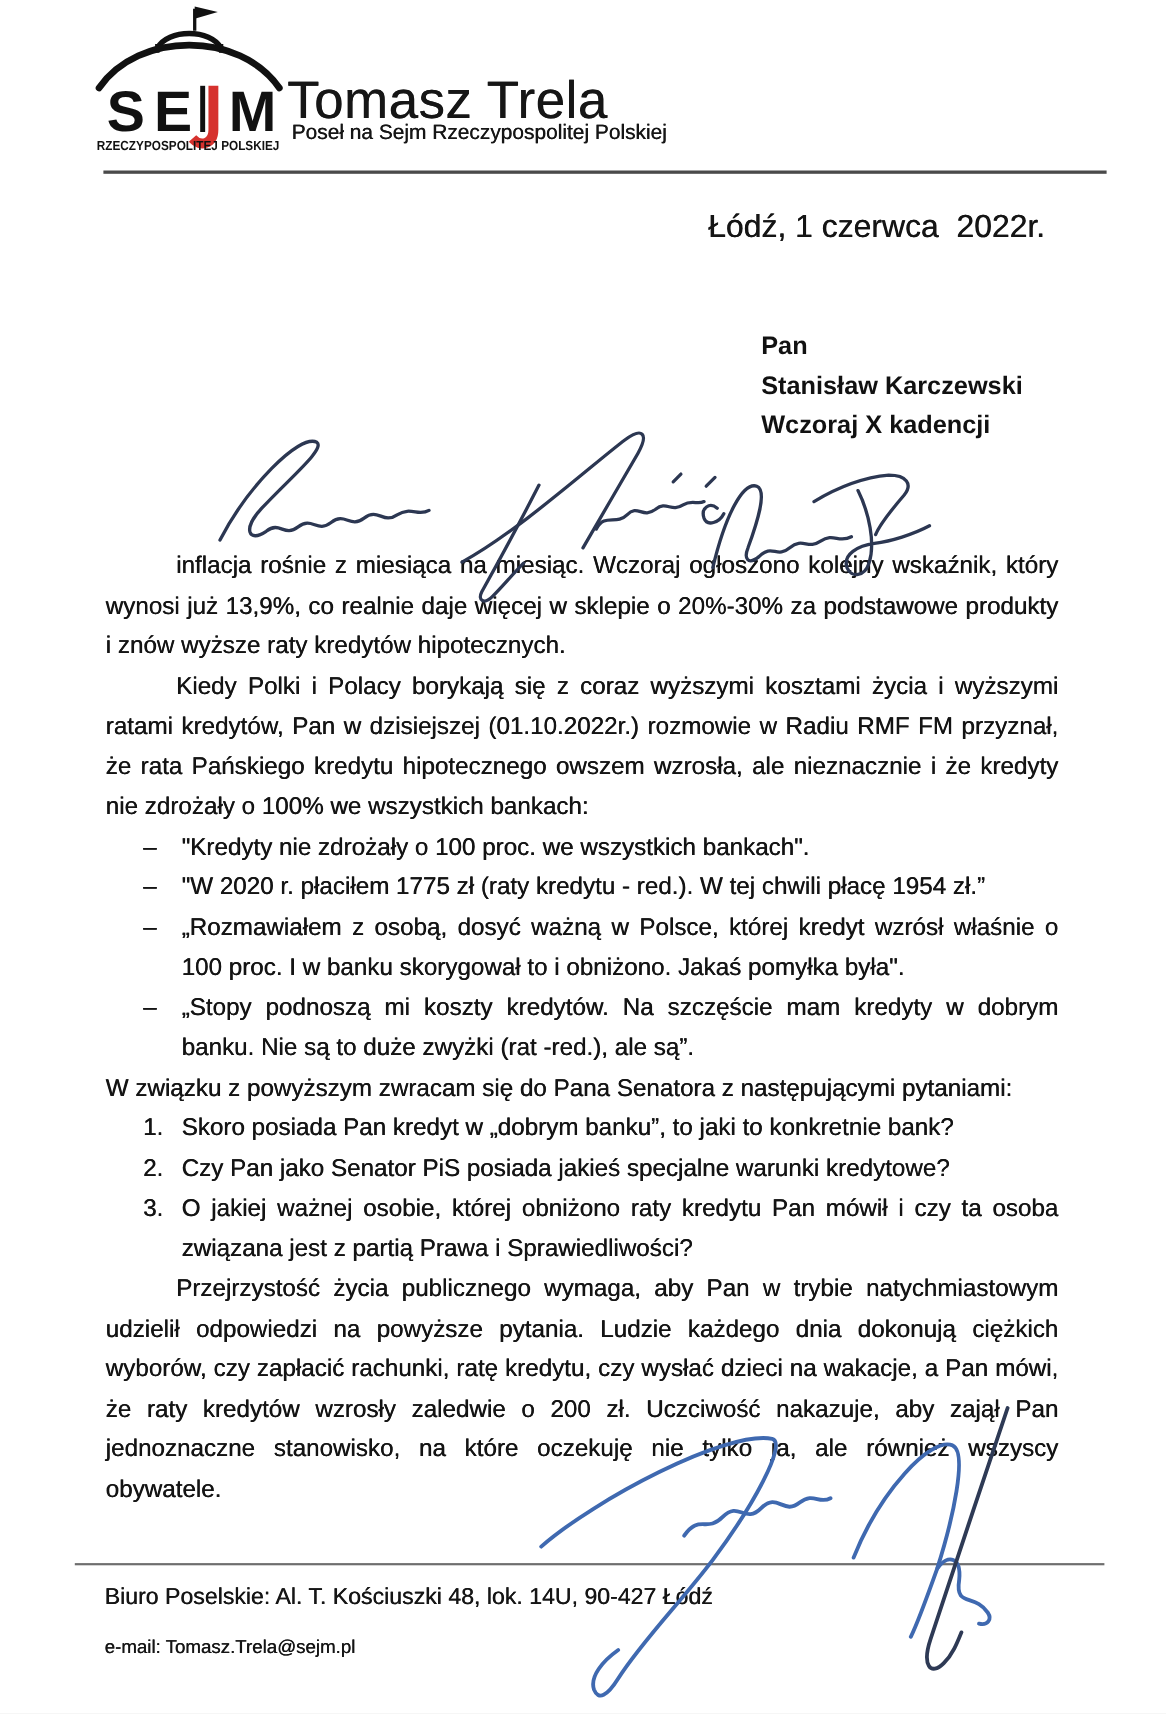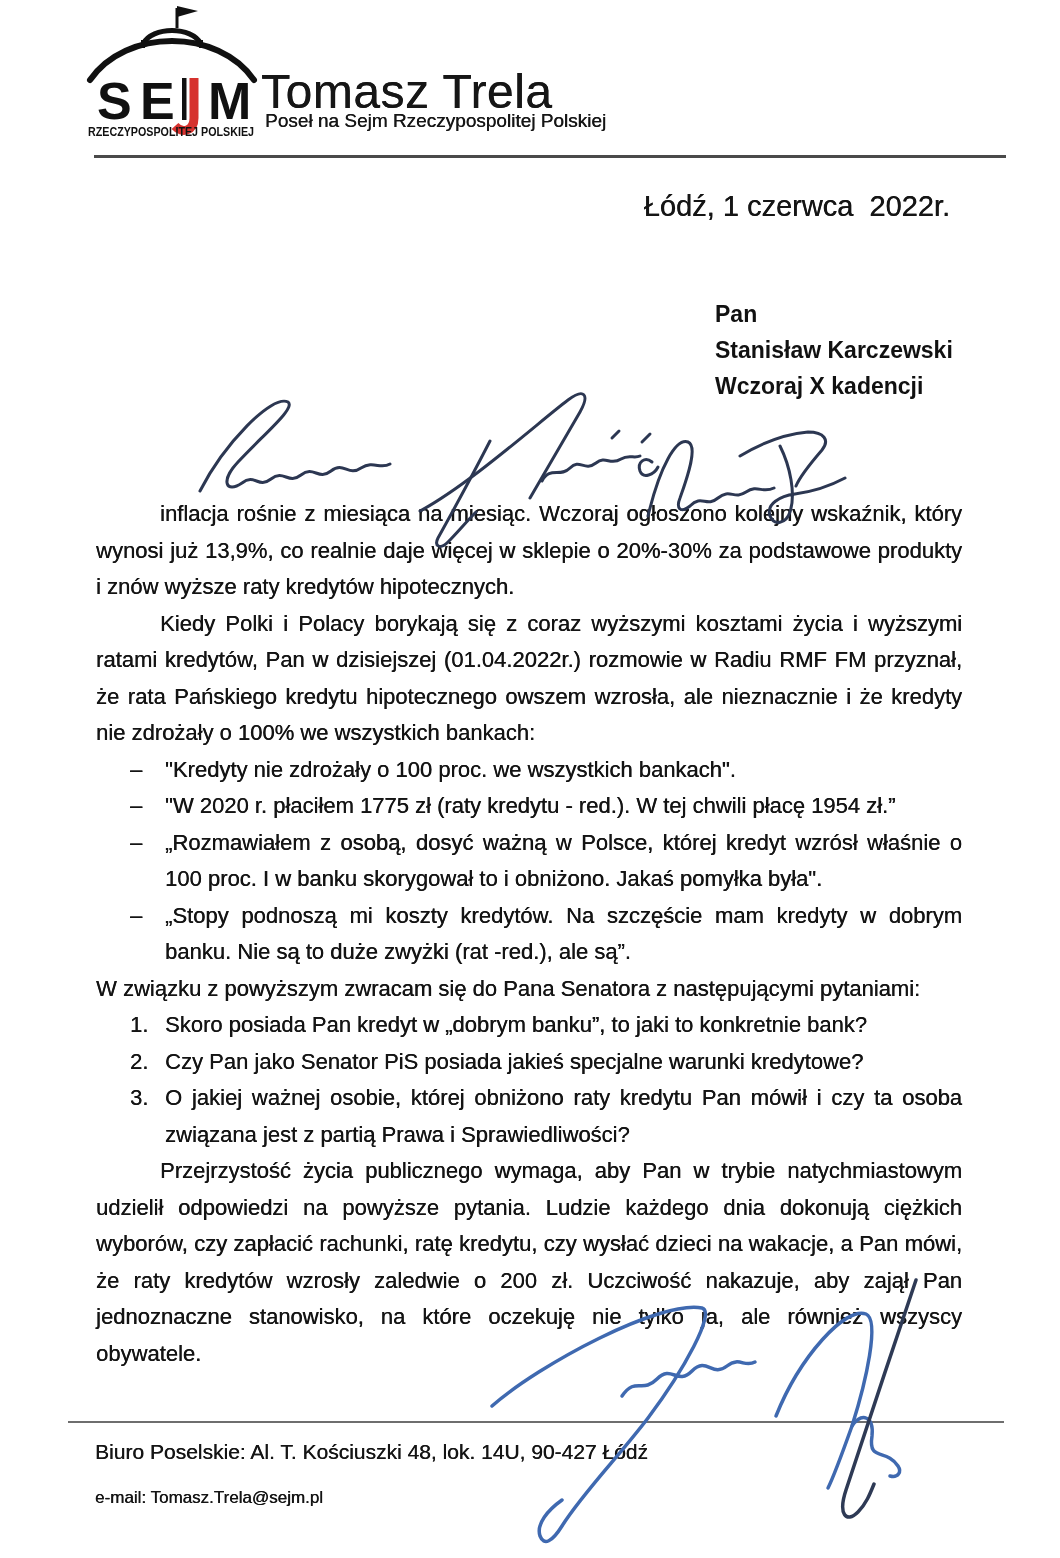--- a/index.html
+++ b/index.html
@@ -29,21 +29,21 @@
     background:#4a4a4a;
   }
 
   
   .date-line{
     position:absolute; top:190px; right:110px;
     font-size:29px; white-space:pre; color:#151515;
   }
   .addressee{
     position:absolute; left:692px; top:296px;
-    font-size:23px; font-weight:bold; line-height:36px; color:#111;margin-left:23px;
+    font-size:23px; font-weight:bold; line-height:36px; color:#111;
   }
 
   
   .greeting-svg{
     position:absolute; left:140px; top:386px; width:720px; height:178px;
     z-index:3; pointer-events:none;
   }
   .signature-svg{
     position:absolute; left:470px; top:1278px; width:460px; height:272px;
     z-index:3; pointer-events:none;
@@ -134,21 +134,21 @@
 
       <path d="M508,130 C520,80 536,52 548,56 C558,60 548,90 540,112 C536,122 540,128 550,120
                C562,108 566,122 578,112 C590,102 594,114 606,106 C618,98 622,108 634,102"></path>
       <path d="M600,70 C620,58 645,48 668,46 C684,46 690,54 682,64 C670,78 660,90 656,100"></path>
       <path d="M640,60 C650,80 656,108 650,126 C646,138 634,140 630,130 C626,118 640,110 655,108 C670,106 690,100 705,92"></path>
     </g>
   </svg>
 
   <div class="body-text ink">
     <p class="indent">inflacja rośnie z miesiąca na miesiąc. Wczoraj ogłoszono kolejny wskaźnik, który wynosi już 13,9%, co realnie daje więcej w sklepie o 20%-30% za podstawowe produkty i znów wyższe raty kredytów hipotecznych.</p>
-    <p class="indent">Kiedy Polki i Polacy borykają się z coraz wyższymi kosztami życia i wyższymi ratami kredytów, Pan w dzisiejszej (01.04.2022r.) rozmowie w Radiu RMF FM przyznał, że rata Pańskiego kredytu hipotecznego owszem wzrosła, ale nieznacznie i że kredyty nie zdrożały o 100% we wszystkich bankach:</p>
+    <p class="indent">Kiedy Polki i Polacy borykają się z coraz wyższymi kosztami życia i wyższymi ratami kredytów, Pan w dzisiejszej (01.10.2022r.) rozmowie w Radiu RMF FM przyznał, że rata Pańskiego kredytu hipotecznego owszem wzrosła, ale nieznacznie i że kredyty nie zdrożały o 100% we wszystkich bankach:</p>
 
     <div>
       <div class="q-item">
         <span class="q-marker">–</span>
         <span>"Kredyty nie zdrożały o 100 proc. we wszystkich bankach".</span>
       </div>
       <div class="q-item">
         <span class="q-marker">–</span>
         <span>"W 2020 r. płaciłem 1775 zł (raty kredytu - red.). W tej chwili płacę 1954 zł.”</span>
       </div>

